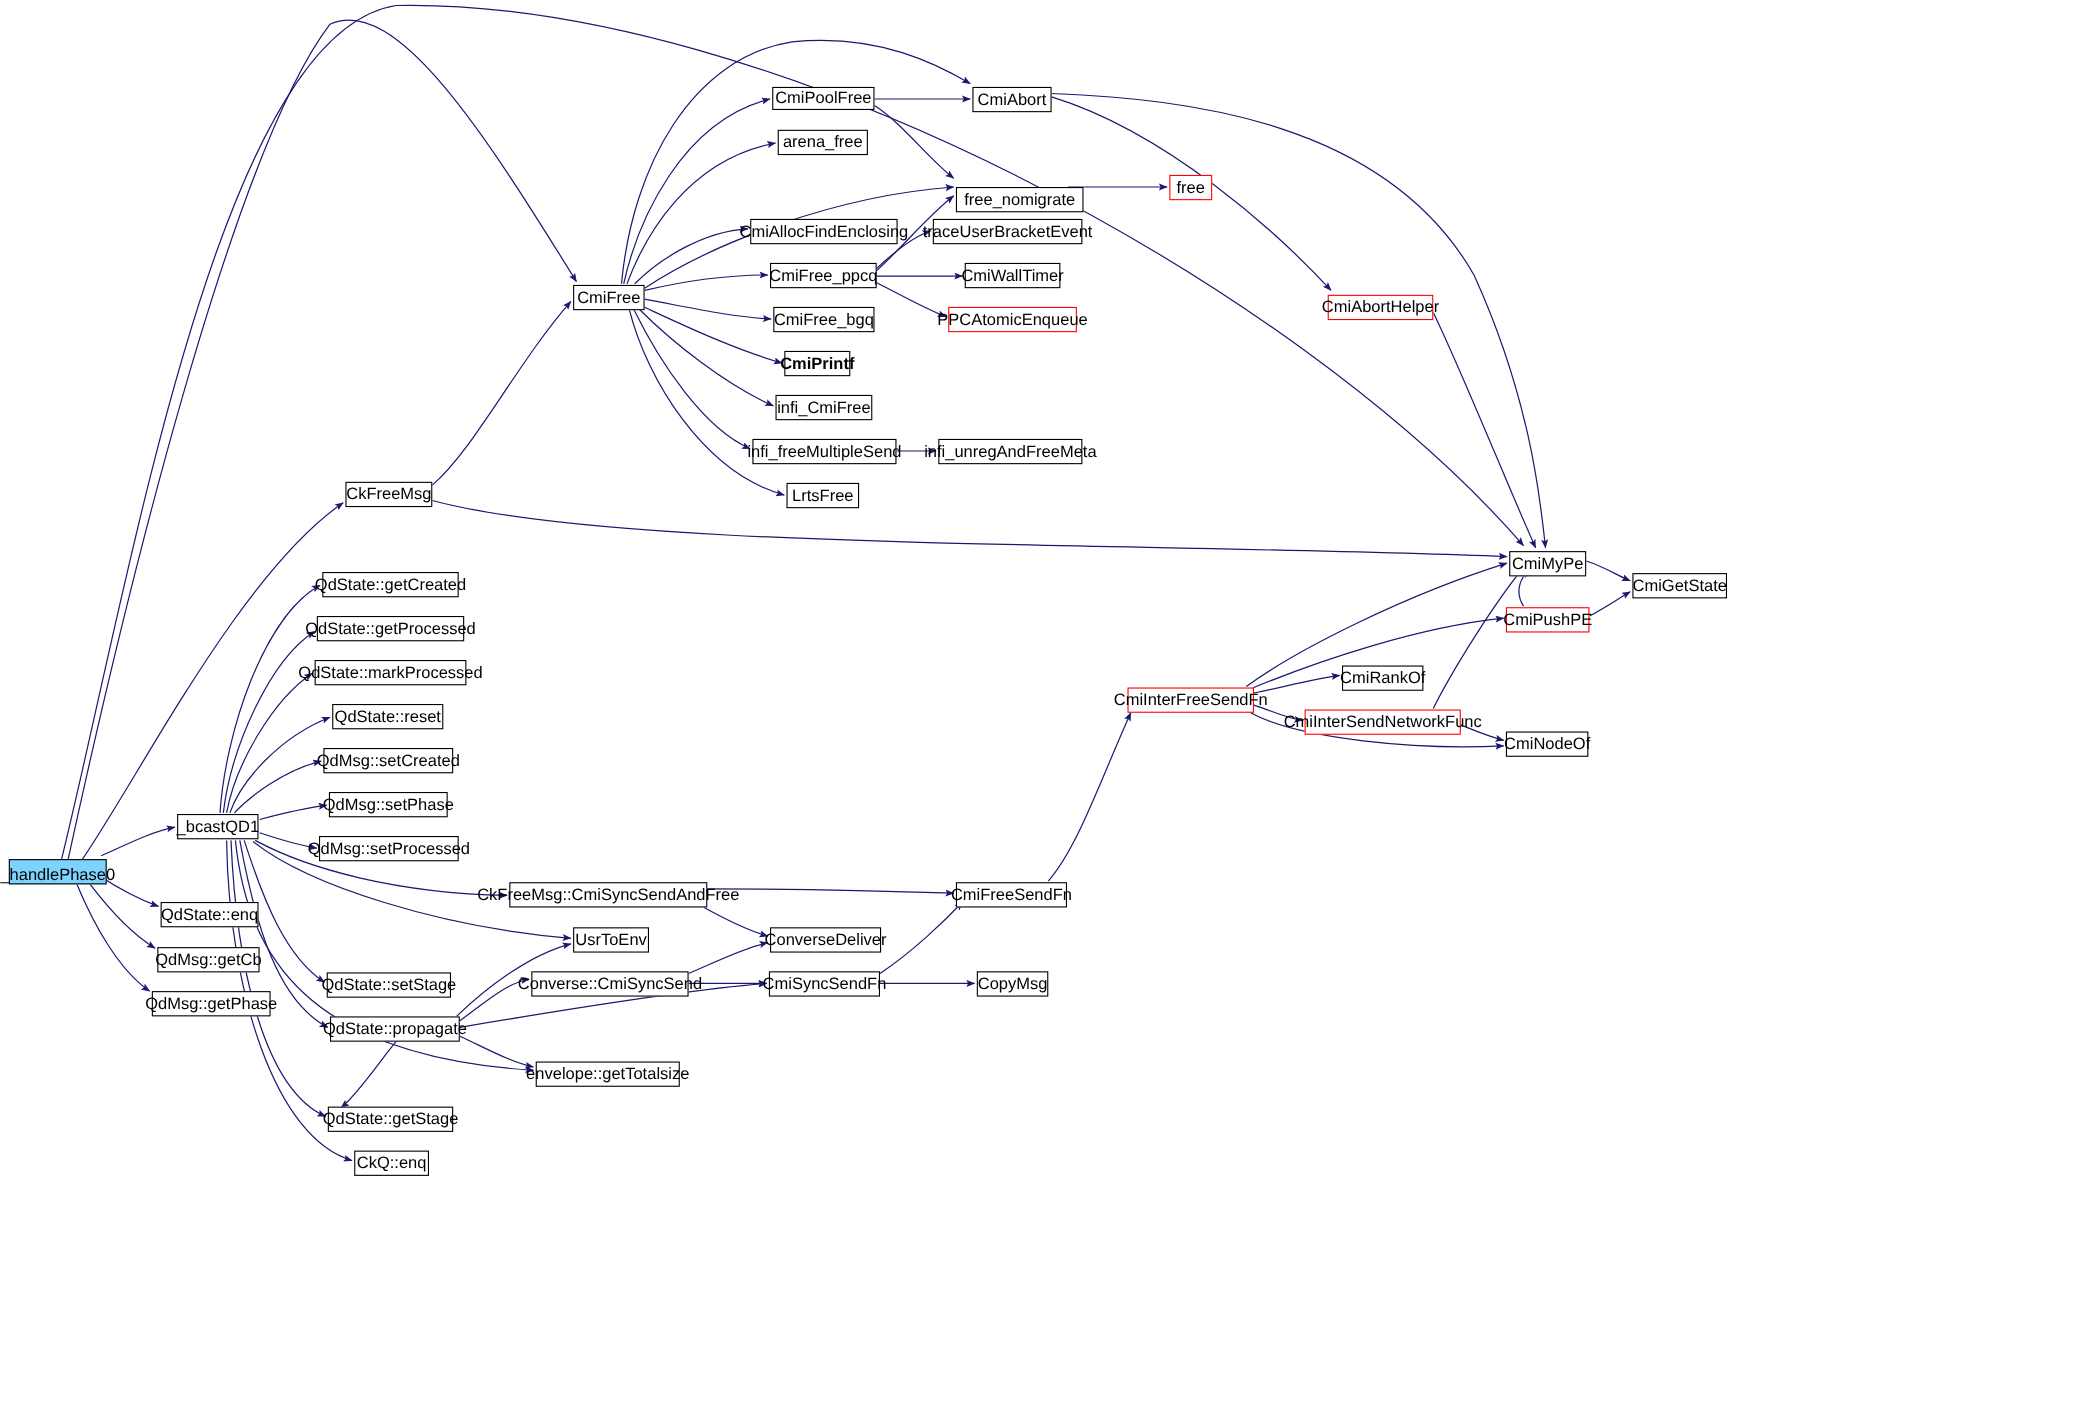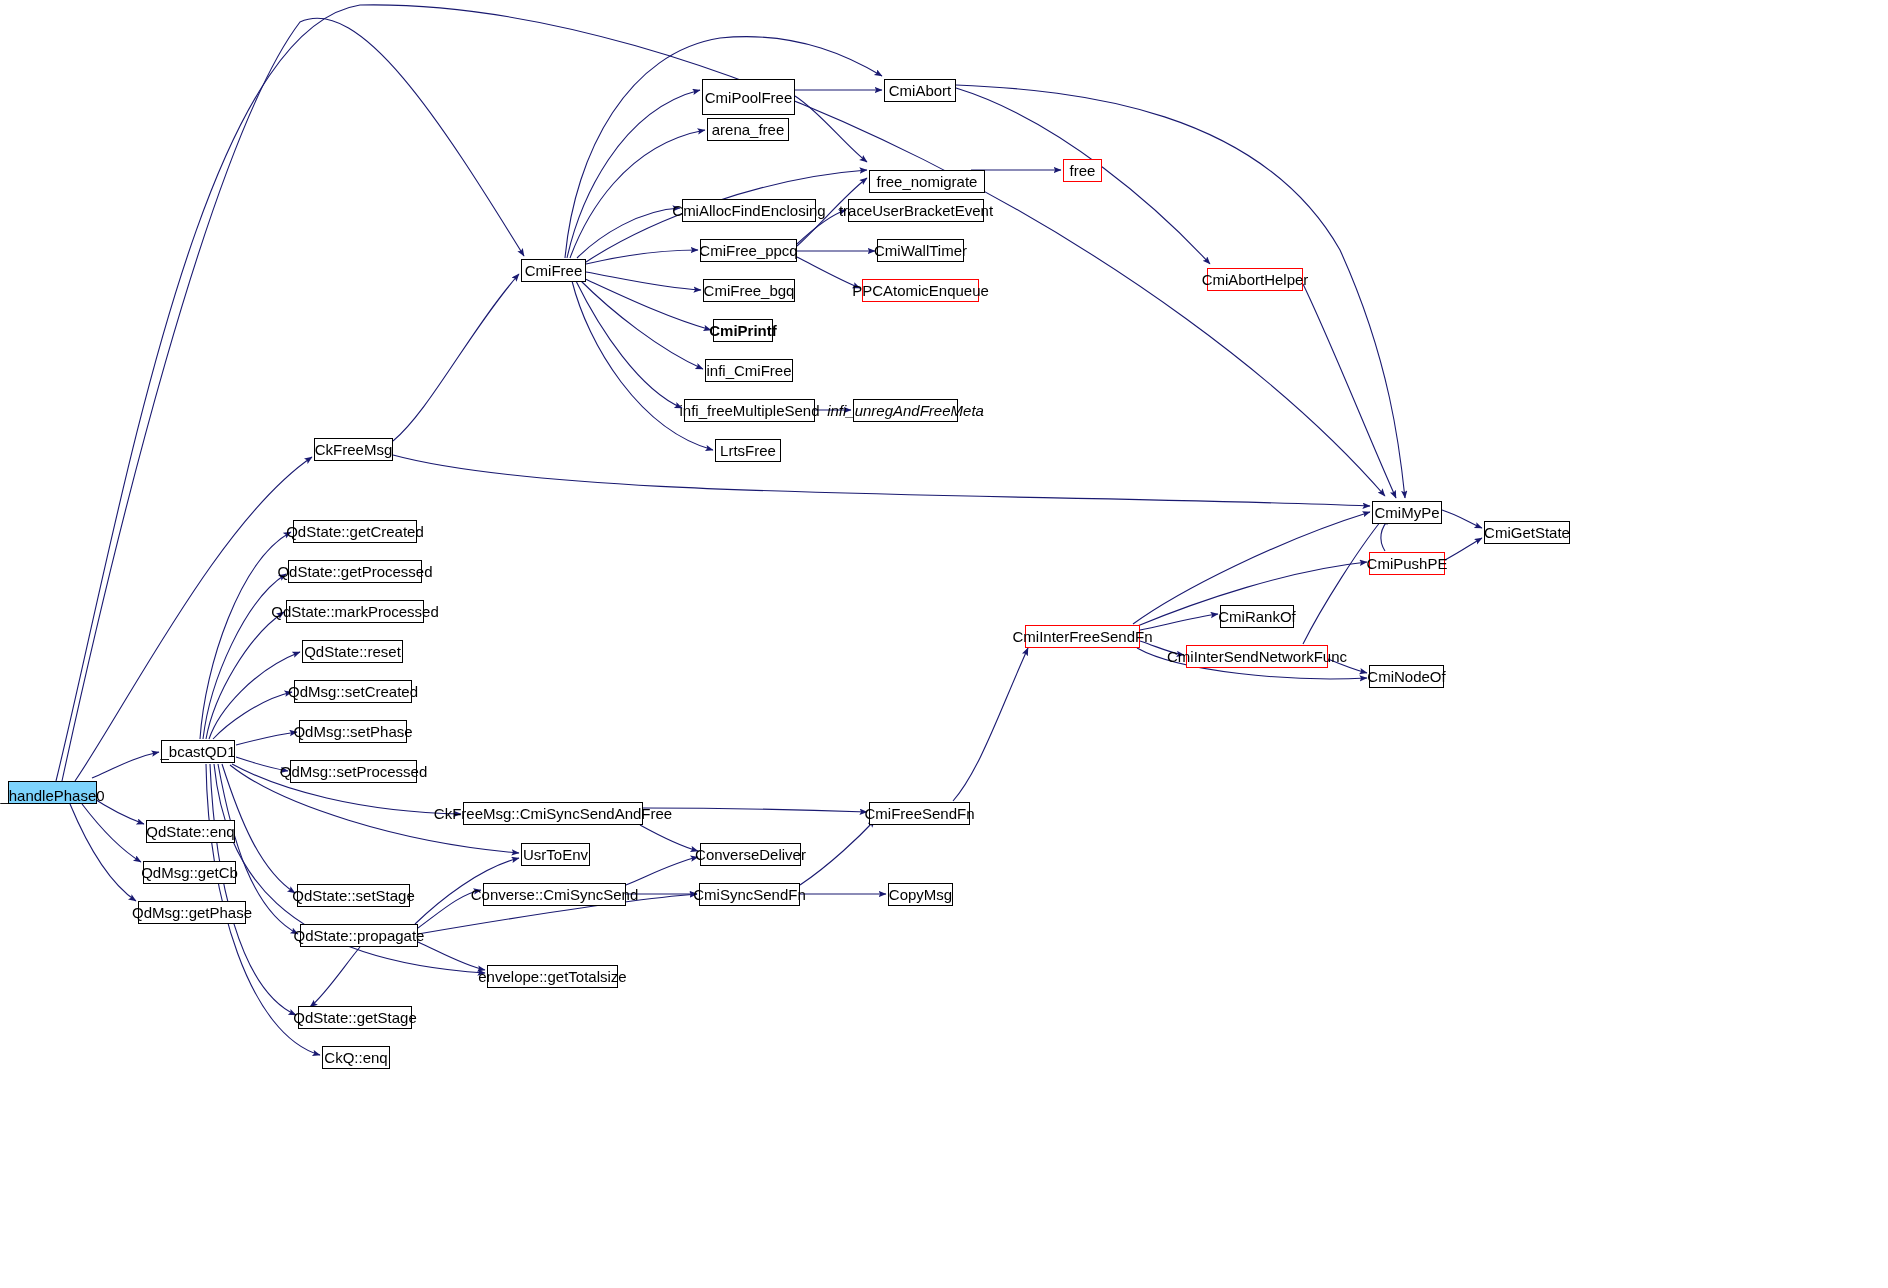--- a/index.html
+++ b/index.html
@@ -141,21 +141,21 @@
       </div>
       <div class="node" style="left: 298px; top: 1006px; width: 114px; height: 23px;">
         <span>QdState::getStage</span>
       </div>
       <div class="node" style="left: 322px; top: 1046px; width: 68px; height: 23px;">
         <span>CkQ::enq</span>
       </div>
       <div class="node" style="left: 521px; top: 259px; width: 65px; height: 23px;">
         <span>CmiFree</span>
       </div>
-      <div class="node" style="left: 702px; top: 79px; width: 93px; height: 36px;">
+      <div class="node" style="left: 702px; top: 79px; width: 93px; height: 21px;">
         <span>CmiPoolFree</span>
       </div>
       <div class="node" style="left: 707px; top: 118px; width: 82px; height: 23px;">
         <span>arena_free</span>
       </div>
       <div class="node" style="left: 682px; top: 199px; width: 134px; height: 23px;">
         <span>CmiAllocFindEnclosing</span>
       </div>
       <div class="node" style="left: 700px; top: 239px; width: 97px; height: 23px;">
         <span>CmiFree_ppcq</span>
@@ -186,21 +186,21 @@
       </div>
       <div class="node" style="left: 848px; top: 199px; width: 136px; height: 23px;">
         <span>traceUserBracketEvent</span>
       </div>
       <div class="node" style="left: 877px; top: 239px; width: 87px; height: 23px;">
         <span>CmiWallTimer</span>
       </div>
       <div class="node red" style="left: 862px; top: 279px; width: 117px; height: 23px;">
         <span>PPCAtomicEnqueue</span>
       </div>
-      <div class="node" style="left: 853px; top: 399px; width: 105px; height: 23px; font-style: italic;">
+      <div class="node" style="left: 853px; top: 399px; width: 131px; height: 23px;">
         <span>infi_unregAndFreeMeta</span>
       </div>
       <div class="node red" style="left: 1207px; top: 268px; width: 96px; height: 23px;">
         <span>CmiAbortHelper</span>
       </div>
       <div class="node" style="left: 1372px; top: 501px; width: 70px; height: 23px;">
         <span>CmiMyPe</span>
       </div>
       <div class="node" style="left: 1484px; top: 521px; width: 86px; height: 23px;">
         <span>CmiGetState</span>

